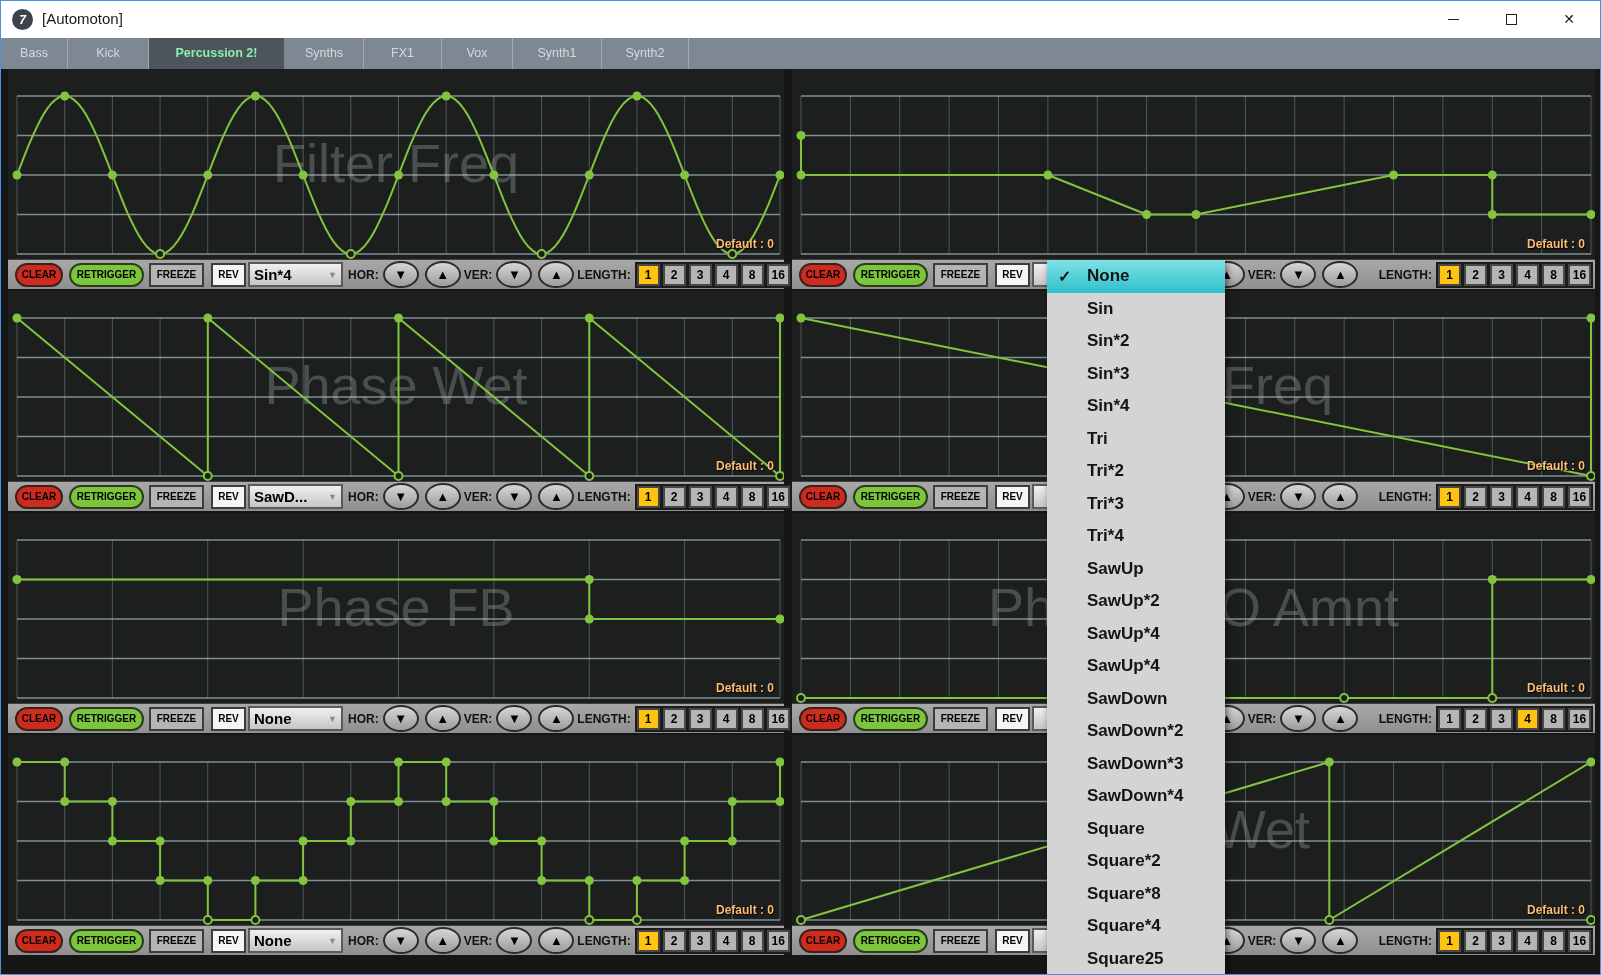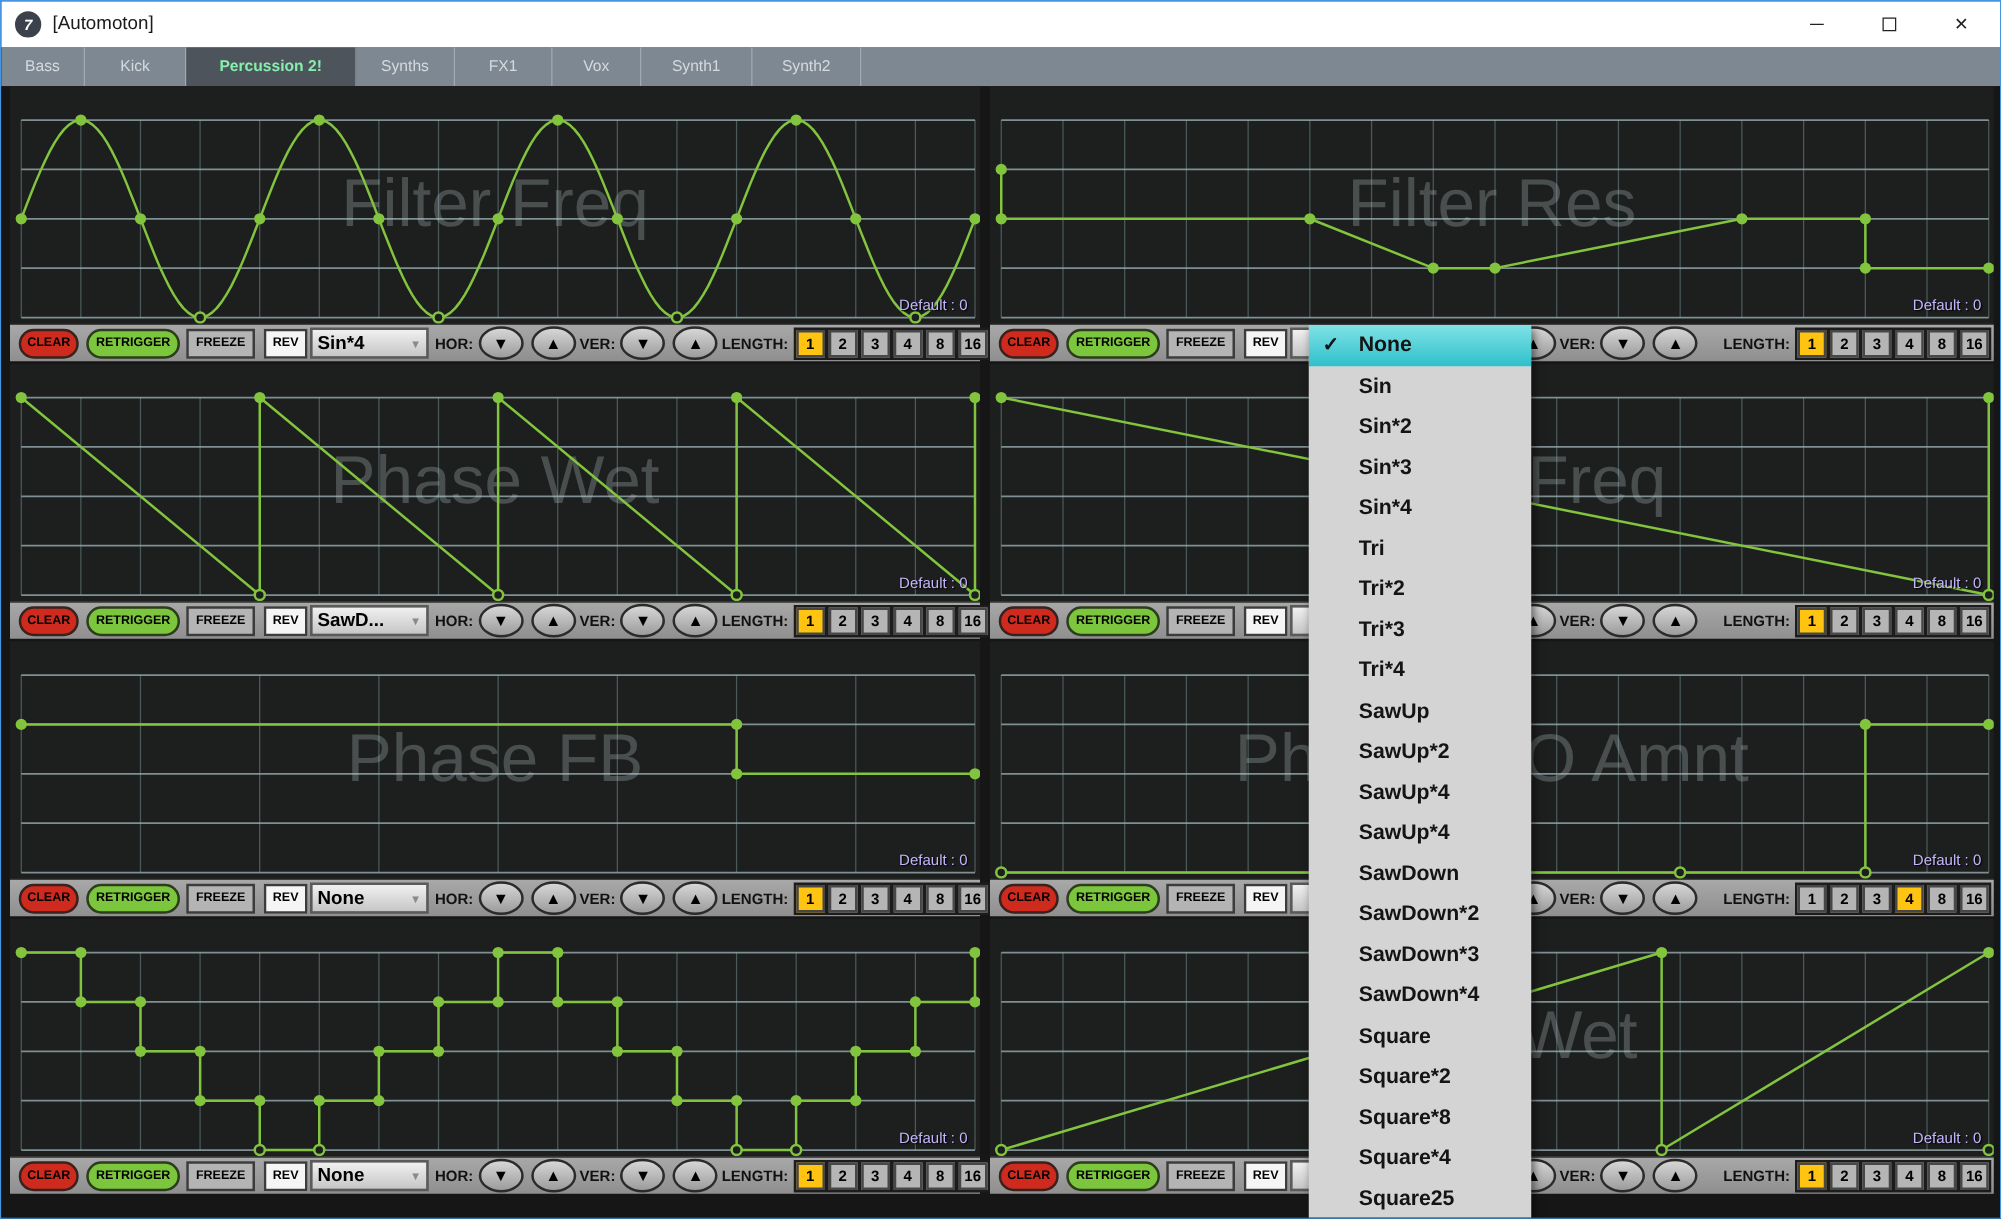--- a/index.html
+++ b/index.html
@@ -27,22 +27,22 @@
   .tab.sel { background:#4d545c; color:#86efac; font-weight:bold; }
 
   
   .content { position:absolute; left:0; top:68px; width:1601px; height:907px; background:#161616; }
   .panel { position:absolute; height:220px; }
   .scope { position:absolute; left:0; top:0; right:0; height:190px; background:#1d1f1e; overflow:hidden; }
   .gridsvg, .wavesvg { position:absolute; left:9px; top:27px; overflow:visible; }
   .gridsvg { z-index:1; } .wavesvg { z-index:3; }
   .wm { position:absolute; left:0; right:0; top:50%; transform:translateY(-52%); z-index:2;
     text-align:center; font-size:54px; color:rgba(190,200,205,0.28); white-space:nowrap; }
-  .deflabel { position:absolute; right:10px; bottom:8px; z-index:4; color:#c4b5fd;
-    font-size:12px; font-weight:normal; text-shadow:1px 1px 1px #000; }
+  .deflabel { position:absolute; right:10px; bottom:8px; z-index:4; color:#fdba74;
+    font-size:12px; font-weight:bold; text-shadow:1px 1px 1px #000; }
 
   
   .cbar { position:absolute; left:0; right:0; top:190px; height:30px;
     background:linear-gradient(#a8a8a8,#8f8f8f); border-top:1px solid #404040;
     display:flex; align-items:center; padding-left:7px; }
   .pb { display:flex; align-items:center; justify-content:center; color:#000;
     font-weight:bold; font-size:10px; height:24px; flex:none; }
   .bc { width:48px; background:#ce2b1e; border:2px solid #39211d; border-radius:12px; margin-right:6px; }
   .bg { width:75px; background:#7cc63e; border:2px solid #2c3d1c; border-radius:12px; margin-right:5px; }
   .bf { width:55px; background:#b4b4b4; border:2px solid #3c3c3c; margin-right:7px; }
@@ -204,21 +204,20 @@
             <line x1="641.875" y1="0" x2="641.875" y2="158" stroke="rgba(112,138,141,0.55)" stroke-width="1"></line>
             <line x1="691.25" y1="0" x2="691.25" y2="158" stroke="rgba(112,138,141,0.55)" stroke-width="1"></line>
             <line x1="740.625" y1="0" x2="740.625" y2="158" stroke="rgba(112,138,141,0.55)" stroke-width="1"></line>
             <line x1="790" y1="0" x2="790" y2="158" stroke="rgba(112,138,141,0.55)" stroke-width="1"></line>
             <line x1="0" y1="0" x2="790" y2="0" stroke="rgba(152,172,175,0.8)" stroke-width="1.4"></line>
             <line x1="0" y1="39.5" x2="790" y2="39.5" stroke="rgba(152,172,175,0.8)" stroke-width="1.4"></line>
             <line x1="0" y1="79" x2="790" y2="79" stroke="rgba(152,172,175,0.8)" stroke-width="1.4"></line>
             <line x1="0" y1="118.5" x2="790" y2="118.5" stroke="rgba(152,172,175,0.8)" stroke-width="1.4"></line>
             <line x1="0" y1="158" x2="790" y2="158" stroke="rgba(152,172,175,0.8)" stroke-width="1.4"></line>
           </svg>
-          <div class="wm">Filter Res</div>
           <svg class="wavesvg" width="790" height="158">
             <path d="M0.0 39.5L0.0 79.0L246.9 79.0L345.6 118.5L395.0 118.5L592.5 79.0L691.3 79.0L691.3 118.5L790.0 118.5" fill="none" stroke="#82c43e" stroke-width="2" stroke-linejoin="round"></path>
             <circle cx="0.0" cy="39.5" r="4.5" fill="#82c43e"></circle>
             <circle cx="0.0" cy="79.0" r="4.5" fill="#82c43e"></circle>
             <circle cx="246.9" cy="79.0" r="4.5" fill="#82c43e"></circle>
             <circle cx="345.6" cy="118.5" r="4.5" fill="#82c43e"></circle>
             <circle cx="395.0" cy="118.5" r="4.5" fill="#82c43e"></circle>
             <circle cx="592.5" cy="79.0" r="4.5" fill="#82c43e"></circle>
             <circle cx="691.3" cy="79.0" r="4.5" fill="#82c43e"></circle>
             <circle cx="691.3" cy="118.5" r="4.5" fill="#82c43e"></circle>

